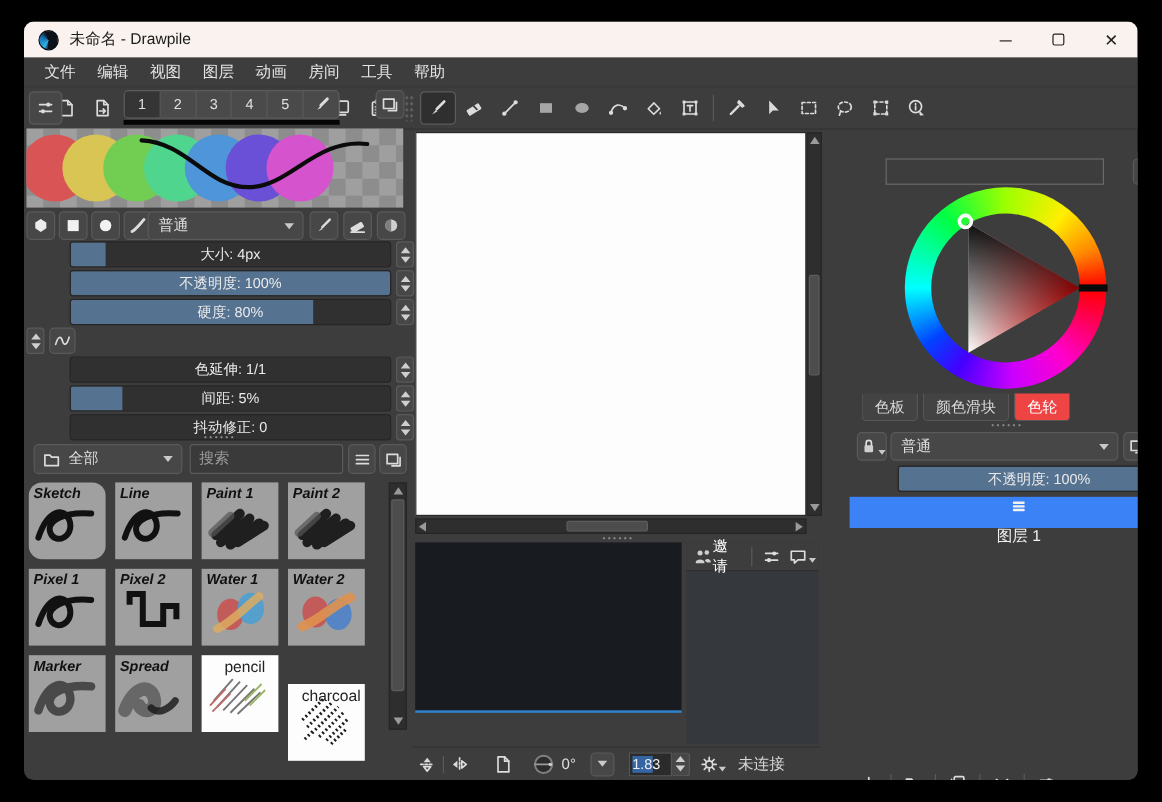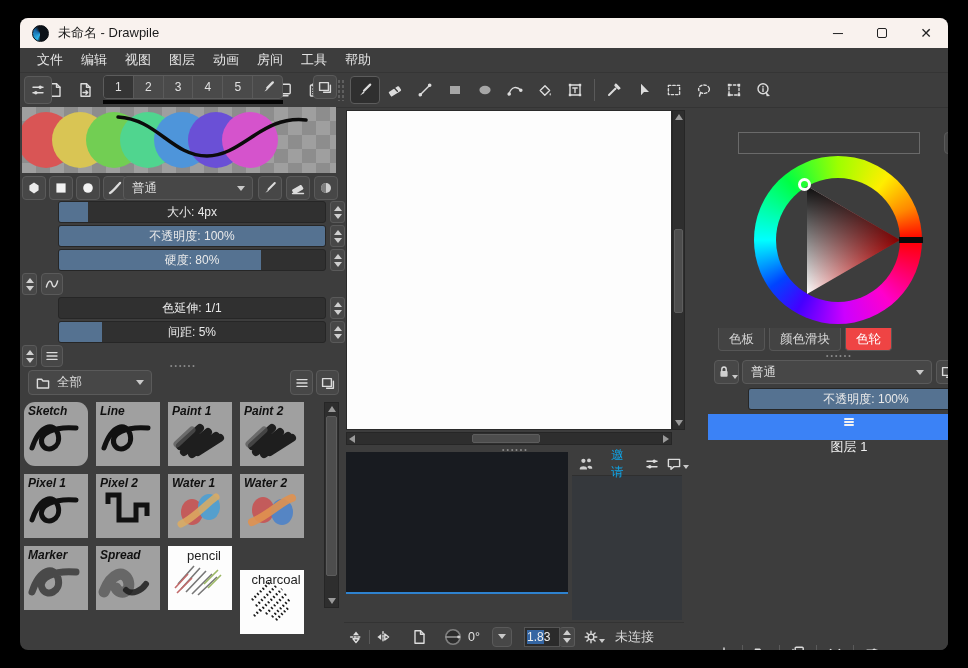--- a/index.html
+++ b/index.html
@@ -468,20 +468,24 @@
           <div class="slider">
             <div class="fill" style="width:16%"></div>
             <span class="lab">间距: 5%</span>
           </div>
  <div class="spin">
             <i class="up"></i>
             <i class="dn"></i>
           </div>
         </div>
         <div class="srow" style="top: 327px; left: 2px;">
+          <div class="slider">
+            <div class="fill" style="width:0%"></div>
+            <span class="lab">抖动修正: 0</span>
+          </div>
  <div class="spin">
             <i class="up"></i>
             <i class="dn"></i>
           </div>
           <div class="btn cbtn">
             <svg class="ic" width="16" height="16" viewBox="0 0 16 16" fill="none" stroke="#dcdcdc" stroke-width="1.4" stroke-linecap="round" stroke-linejoin="round">
               <path d="M3 4.6h10M3 8h10M3 11.4h10"></path>
             </svg>
           </div>
         </div>
@@ -490,20 +494,23 @@
   <div class="dots" style="left:150px;top:344px;">••••••</div>
 
   <div class="btn abs" style="left:8px;top:352px;width:124px;height:25px;justify-content:flex-start;gap:6px;">
     <span id="i-folder" style="padding-left:6px;">
           <svg class="ic" width="16" height="16" viewBox="0 0 16 16" fill="none" stroke="#dcdcdc" stroke-width="1.4" stroke-linecap="round" stroke-linejoin="round">
             <path d="M2.4 4.2h4.2l1.4 1.8h5.6v7H2.4z"></path>
           </svg>
         </span>
     <span style="font-size:12.5px;">全部</span>
     <span class="dd-arrow"></span>
+  </div>
+  <div class="abs" style="left:138px;top:352px;width:128px;height:25px;background:#3a3a3a;border:1px solid #5a5a5a;border-radius:3px;display:flex;align-items:center;padding-left:7px;color:#9a9a9a;font-size:12.5px;">
+    <span>搜索</span>
   </div>
   <div class="btn abs" style="left:270px;top:352px;width:23px;height:25px;">
         <span id="i-ham">
           <svg class="ic" width="16" height="16" viewBox="0 0 16 16" fill="none" stroke="#dcdcdc" stroke-width="1.4" stroke-linecap="round" stroke-linejoin="round">
             <path d="M3 4.6h10M3 8h10M3 11.4h10"></path>
           </svg>
         </span>
       </div>
   <div class="btn abs" style="left:296px;top:352px;width:23px;height:25px;">
         <span id="i-dock2">
@@ -626,21 +633,21 @@
           <i class="tri-rt" style="display:block;"></i>
         </div>
   </div>
 
   <div class="dots" style="left:482px;top:428px;">••••••</div>
 
   <div class="chatlog" style="left:326px;top:434px;"></div>
   <div class="chatline" style="left:326px;top:574px;"></div>
   <div class="userpanel" style="left:552px;top:434px;"></div>
   <div class="userhead" style="left:552px;top:434px;">
-    <div style="display:flex;align-items:center;gap:17px;padding:0 6px;height:20px;color:#0ea5e9;font-size:12.5px;">
+    <div style="display:flex;align-items:center;gap:0;padding:0 6px;height:20px;color:#ffffff;font-size:12.5px;">
       <span id="i-people">
             <svg class="ic" width="16" height="16" viewBox="0 0 16 16" fill="none" stroke="#dcdcdc" stroke-width="1.4" stroke-linecap="round" stroke-linejoin="round">
               <circle cx="5.4" cy="4.8" r="2.1" fill="#cfcfcf" stroke="none"></circle>
               <path d="M1.8 12.4c0-2.8 7.2-2.8 7.2 0v1H1.8z" fill="#cfcfcf" stroke="none"></path>
               <circle cx="11" cy="4.4" r="1.9" fill="#cfcfcf" stroke="none"></circle>
               <path d="M9.4 11.2c.6-2.2 4.8-1.8 4.8.6v1h-3" fill="#cfcfcf" stroke="none"></path>
             </svg>
           </span>
       <span>邀请</span>
     </div>

